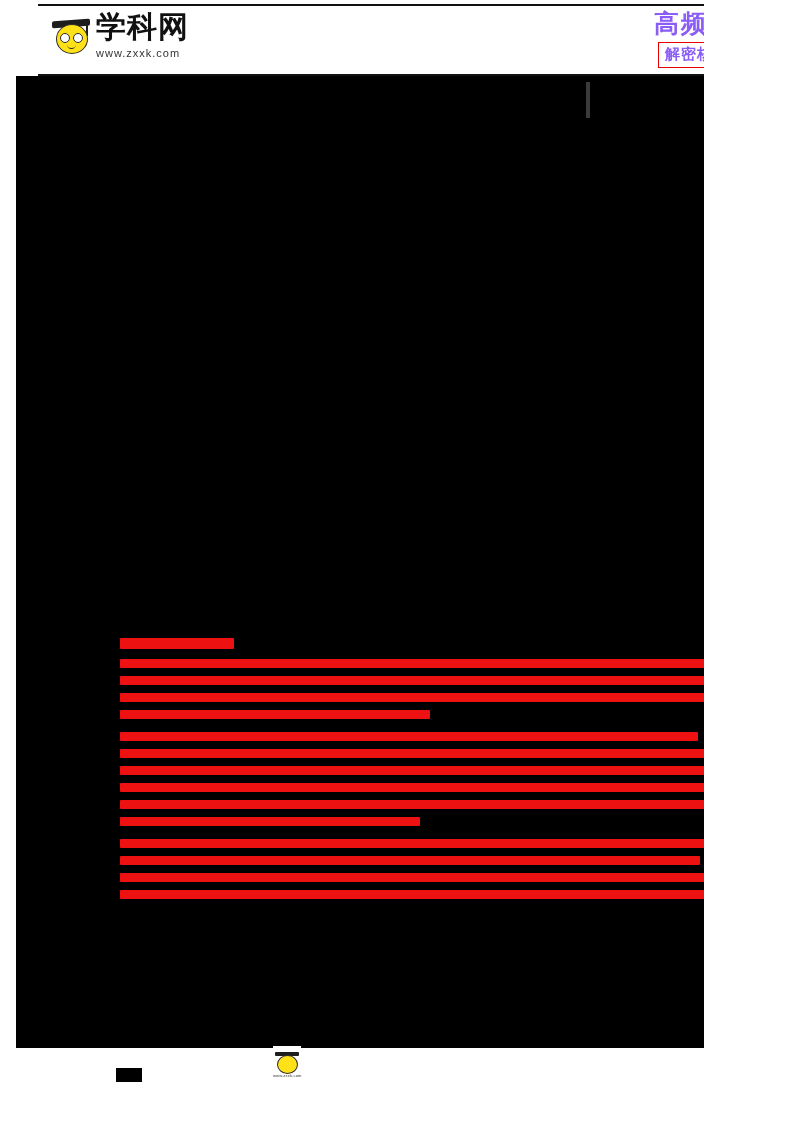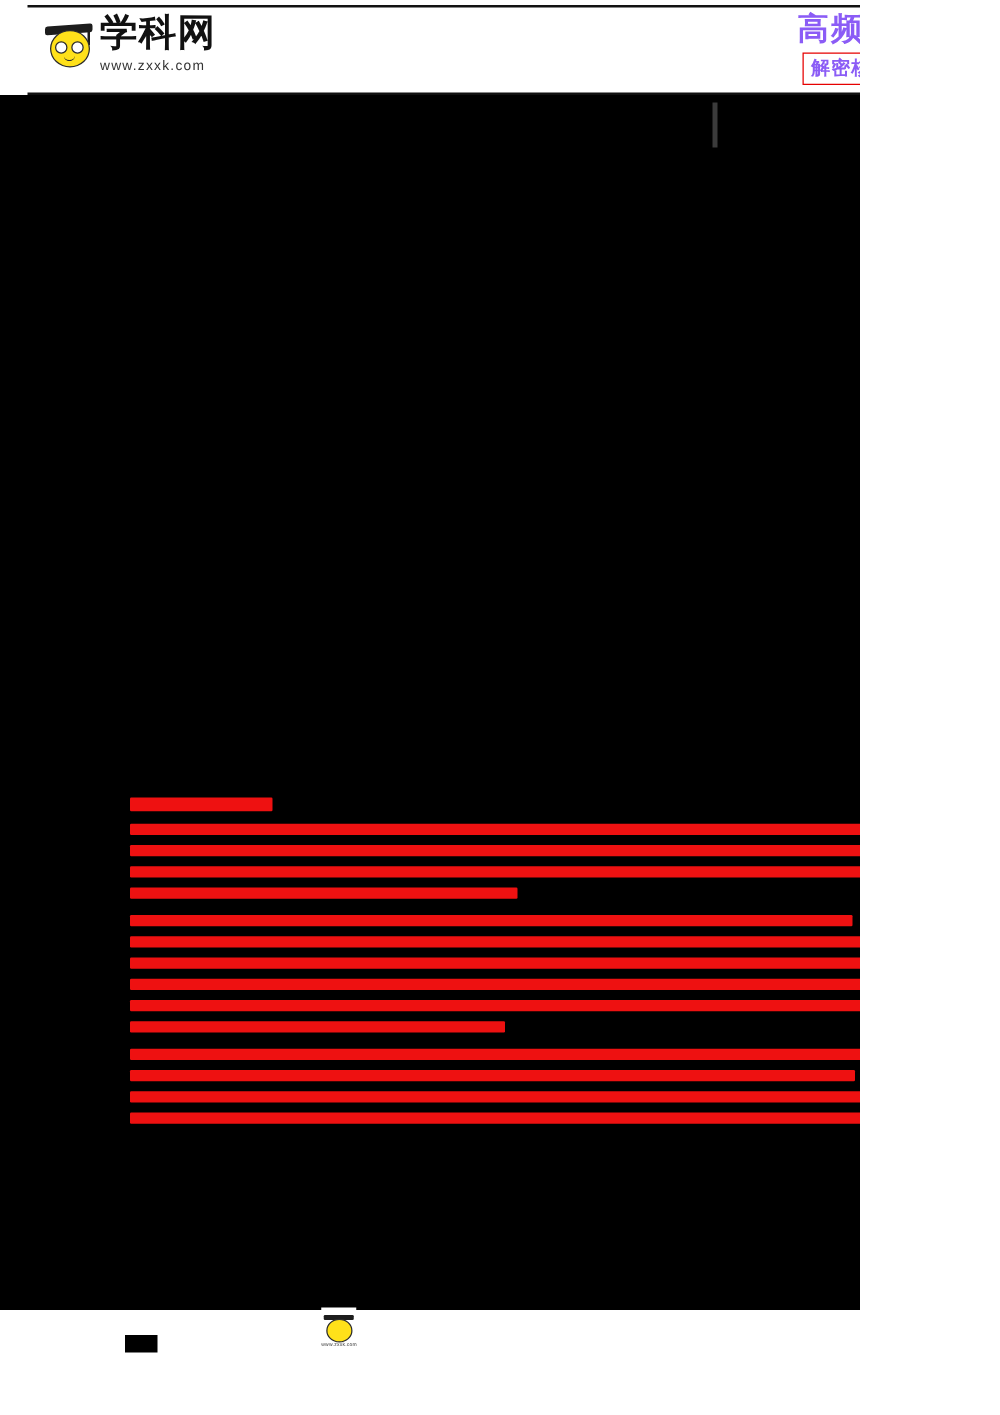--- a/index.html
+++ b/index.html
@@ -7,20 +7,21 @@
     padding: 0;
     background: #ffffff;
   }
   .page {
     position: relative;
     width: 688px;
     height: 1132px;
     background: #ffffff;
     font-family: "Liberation Serif", serif;
     overflow: hidden;
+    margin-left: 16px;
   }
 
   
   .banner {
     position: absolute;
     left: 22px;
     top: 4px;
     width: 778px;
     height: 72px;
     background: #ffffff;

